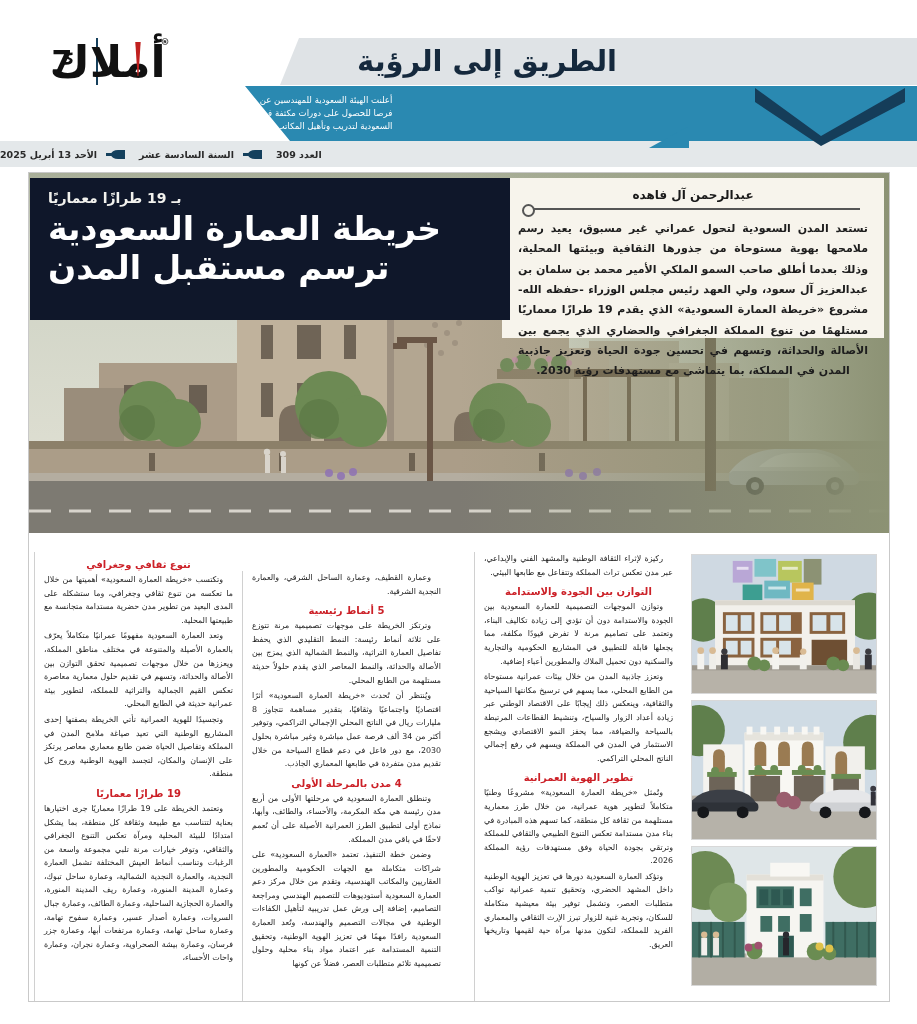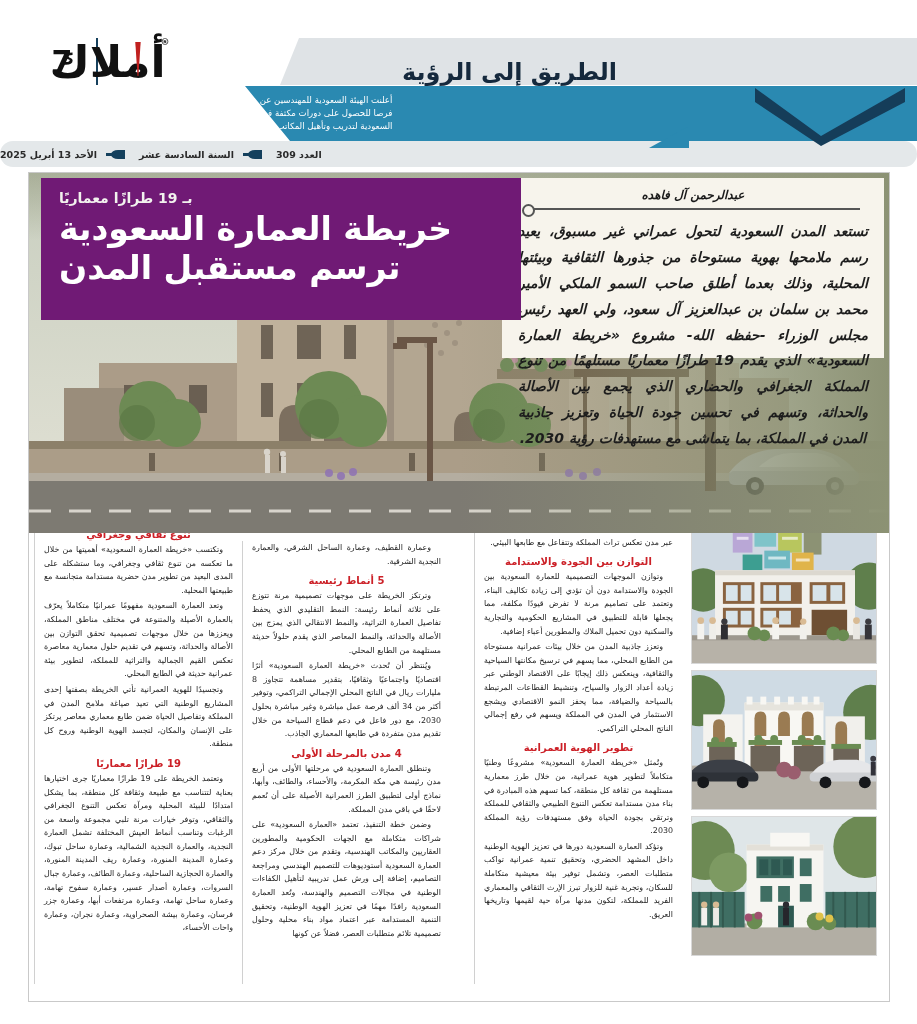--- a/index.html
+++ b/index.html
@@ -60,24 +60,24 @@
     clip-path: polygon(20% 0, 80% 0, 55% 100%, 45% 100%);
     z-index: 3;
   }
   .logo-reg {
     position: absolute;
     right: -2px; top: -2px;
     font-size: 9px; color: #111;
   }
   .section-title {
     position: absolute;
-    right: 300px; top: 52px;
+    right: 300px; top: 41px;
     height: 40px;
     display: flex; align-items: center;
-    font-size: 24px; font-weight: bold;
+    font-size: 29px; font-weight: bold;
     color: #15293d;
     z-index: 4;
   }
   .page-num-box {
     position: absolute;
     left: 28px; top: 38px;
     width: 70px; height: 47px;
     display: flex; align-items: center; justify-content: center;
     font-size: 30px; font-weight: bold; color: #111;
     border-right: 2px solid #16405c;
@@ -143,21 +143,20 @@
   .datebar {
     position: absolute;
     left: 0; top: 141px;
     width: 917px; height: 26px;
     background: #e4e8ea;
     display: flex; flex-direction: row-reverse;
     align-items: center;
     gap: 14px;
     padding-right: 16px;
     z-index: 2;
-    border-radius: 13px;
   }
   .datebar-item {
     font-size: 9.5px; color: #2a2a2a; font-weight: bold;
     white-space: nowrap;
   }
   .dot-sep {
     width: 14px; height: 9px;
     background: #14405d;
     border-radius: 50% 0 0 50%;
     position: relative;
@@ -177,84 +176,83 @@
     border: 1px solid #c9c9c9;
     overflow: hidden;
   }
 
   
   .top-block { position: relative; width: 100%; height: 360px; }
 
   .intro-panel {
     position: absolute;
     right: 5px; top: 5px;
-    width: 382px; height: 180px;
+    width: 382px; height: 160px;
     background: #f7f4ec;
     padding: 10px 16px 16px 16px;
     z-index: 4;
-    font-style: italic;
   }
   .byline {
     text-align: center;
     font-size: 12px; font-weight: bold; color: #1a1a1a;
     margin-bottom: 6px;
   }
   .byline-rule {
     position: relative;
     height: 2px; background: #555;
     margin: 0 8px 9px 8px;
   }
   .byline-rule::after {
     content: ""; position: absolute;
     left: -4px; top: -4px;
     width: 9px; height: 9px;
     border: 2px solid #555; border-radius: 50%;
     background: #f7f4ec;
   }
   .intro-text {
-    font-size: 14px; line-height: 1.85;
+    font-size: 11px; line-height: 1.85;
     color: #1d1d1d; text-align: justify;
     text-align-last: center;
     font-weight: bold;
   }
 
   .hero {
     position: absolute;
     left: 0; top: 0;
     width: 862px; height: 360px;
     z-index: 1;
     overflow: hidden;
   }
 
   .headline-block {
     position: absolute;
-    left: 12px; top: 5px;
+    left: 1px; top: 5px;
     width: 480px; height: 142px;
-    background: #701a75;
+    background: #0f172a;
     padding: 12px 18px 0 18px;
     z-index: 5;
   }
   .kicker {
     text-align: left;
     color: #f2f2ee;
     font-size: 14px; font-weight: bold;
     margin-bottom: 4px;
   }
   .headline {
     text-align: left;
     color: #ffffff;
     font-size: 33px; font-weight: bold;
     line-height: 1.18;
     letter-spacing: -0.5px;
   }
 
   
   .cols-area {
     position: absolute;
-    left: 5px; top: 349px;
+    left: 5px; top: 379px;
     width: 852px; height: 462px;
     display: flex; flex-direction: row-reverse;
     gap: 0px;
   }
   .col {
     position: relative;
     padding: 0 9px;
     border-left: 1px solid #d0d0d0;
   }
   .col:last-child { border-left: none; }
@@ -535,34 +533,34 @@
       <p class="para">وتكتسب «خريطة العمارة السعودية» أهميتها من خلال ما تعكسه من تنوع ثقافي وجغرافي، وما ستشكله على المدى البعيد من تطوير مدن حضرية مستدامة متجانسة مع طبيعتها المحلية.</p>
       <p class="para">وتعد العمارة السعودية مفهومًا عمرانيًا متكاملاً يعرّف بالعمارة الأصيلة والمتنوعة في مختلف مناطق المملكة، ويعززها من خلال موجهات تصميمية تحقق التوازن بين الأصالة والحداثة، وتسهم في تقديم حلول معمارية معاصرة تعكس القيم الجمالية والتراثية للمملكة، لتطوير بيئة عمرانية حديثة في الطابع المحلي.</p>
       <p class="para">وتجسيدًا للهوية العمرانية تأتي الخريطة بصفتها إحدى المشاريع الوطنية التي تعيد صياغة ملامح المدن في المملكة وتفاصيل الحياة ضمن طابع معماري معاصر يرتكز على الإنسان والمكان، لتجسد الهوية الوطنية وروح كل منطقة.</p>
       <div class="subhead">19 طرازًا معماريًا</div>
       <p class="para">وتعتمد الخريطة على 19 طرازًا معماريًا جرى اختيارها بعناية لتتناسب مع طبيعة وثقافة كل منطقة، بما يشكل امتدادًا للبيئة المحلية ومرآة تعكس التنوع الجغرافي والثقافي، وتوفر خيارات مرنة تلبي مجموعة واسعة من الرغبات وتناسب أنماط العيش المختلفة تشمل العمارة النجدية، والعمارة النجدية الشمالية، وعمارة ساحل تبوك، وعمارة المدينة المنورة، وعمارة ريف المدينة المنورة، والعمارة الحجازية الساحلية، وعمارة الطائف، وعمارة جبال السروات، وعمارة أصدار عسير، وعمارة سفوح تهامة، وعمارة ساحل تهامة، وعمارة مرتفعات أبها، وعمارة جزر فرسان، وعمارة بيشة الصحراوية، وعمارة نجران، وعمارة واحات الأحساء،</p>
     </div>
 
     <div class="col col-2">
       <p class="para">وعمارة القطيف، وعمارة الساحل الشرقي، والعمارة النجدية الشرقية.</p>
       <div class="subhead">5 أنماط رئيسية</div>
-      <p class="para">وترتكز الخريطة على موجهات تصميمية مرنة تتوزع على ثلاثة أنماط رئيسة: النمط التقليدي الذي يحفظ تفاصيل العمارة التراثية، والنمط الانتقالي الذي يمزج بين الأصالة والحداثة، والنمط المعاصر الذي يقدم حلولاً حديثة مستلهمة من الطابع المحلي.</p>
+      <p class="para">وترتكز الخريطة على موجهات تصميمية مرنة تتوزع على ثلاثة أنماط رئيسة: النمط التقليدي الذي يحفظ تفاصيل العمارة التراثية، والنمط الشمالية الذي يمزج بين الأصالة والحداثة، والنمط المعاصر الذي يقدم حلولاً حديثة مستلهمة من الطابع المحلي.</p>
       <p class="para">ويُنتظر أن تُحدث «خريطة العمارة السعودية» أثرًا اقتصاديًا واجتماعيًا وثقافيًا، بتقدير مساهمة تتجاوز 8 مليارات ريال في الناتج المحلي الإجمالي التراكمي، وتوفير أكثر من 34 ألف فرصة عمل مباشرة وغير مباشرة بحلول 2030، مع دور فاعل في دعم قطاع السياحة من خلال تقديم مدن متفردة في طابعها المعماري الجاذب.</p>
       <div class="subhead">4 مدن بالمرحلة الأولى</div>
       <p class="para">وتنطلق العمارة السعودية في مرحلتها الأولى من أربع مدن رئيسة هي مكة المكرمة، والأحساء، والطائف، وأبها، نماذج أولى لتطبيق الطرز العمرانية الأصيلة على أن نُعمم لاحقًا في باقي مدن المملكة.</p>
       <p class="para">وضمن خطة التنفيذ، تعتمد «العمارة السعودية» على شراكات متكاملة مع الجهات الحكومية والمطورين العقاريين والمكاتب الهندسية، وتقدم من خلال مركز دعم العمارة السعودية أستوديوهات للتصميم الهندسي ومراجعة التصاميم، إضافة إلى ورش عمل تدريبية لتأهيل الكفاءات الوطنية في مجالات التصميم والهندسة، وتُعد العمارة السعودية رافدًا مهمًا في تعزيز الهوية الوطنية، وتحقيق التنمية المستدامة عبر اعتماد مواد بناء محلية وحلول تصميمية تلائم متطلبات العصر، فضلاً عن كونها</p>
     </div>
 
     <div class="col col-3">
       <p class="para">ركيزة لإثراء الثقافة الوطنية والمشهد الفني والإبداعي، عبر مدن تعكس تراث المملكة وتتفاعل مع طابعها البيئي.</p>
       <div class="subhead">التوازن بين الجودة والاستدامة</div>
       <p class="para">وتوازن الموجهات التصميمية للعمارة السعودية بين الجودة والاستدامة دون أن تؤدي إلى زيادة تكاليف البناء، وتعتمد على تصاميم مرنة لا تفرض قيودًا مكلفة، مما يجعلها قابلة للتطبيق في المشاريع الحكومية والتجارية والسكنية دون تحميل الملاك والمطورين أعباء إضافية.</p>
       <p class="para">وتعزز جاذبية المدن من خلال بيئات عمرانية مستوحاة من الطابع المحلي، مما يسهم في ترسيخ مكانتها السياحية والثقافية، وينعكس ذلك إيجابًا على الاقتصاد الوطني عبر زيادة أعداد الزوار والسياح، وتنشيط القطاعات المرتبطة بالسياحة والضيافة، مما يحفز النمو الاقتصادي ويشجع الاستثمار في المدن في المملكة ويسهم في رفع إجمالي الناتج المحلي التراكمي.</p>
       <div class="subhead">تطوير الهوية العمرانية</div>
-      <p class="para">وتُمثل «خريطة العمارة السعودية» مشروعًا وطنيًا متكاملاً لتطوير هوية عمرانية، من خلال طرز معمارية مستلهمة من ثقافة كل منطقة، كما تسهم هذه المبادرة في بناء مدن مستدامة تعكس التنوع الطبيعي والثقافي للمملكة وترتقي بجودة الحياة وفق مستهدفات رؤية المملكة 2030.</p>
+      <p class="para">وتُمثل «خريطة العمارة السعودية» مشروعًا وطنيًا متكاملاً لتطوير هوية عمرانية، من خلال طرز معمارية مستلهمة من ثقافة كل منطقة، كما تسهم هذه المبادرة في بناء مدن مستدامة تعكس التنوع الطبيعي والثقافي للمملكة وترتقي بجودة الحياة وفق مستهدفات رؤية المملكة 2026.</p>
       <p class="para">وتؤكد العمارة السعودية دورها في تعزيز الهوية الوطنية داخل المشهد الحضري، وتحقيق تنمية عمرانية تواكب متطلبات العصر، وتشمل توفير بيئة معيشية متكاملة للسكان، وتجربة غنية للزوار تبرز الإرث الثقافي والمعماري الفريد للمملكة، لتكون مدنها مرآة حية لقيمها وتاريخها العريق.</p>
     </div>
 
     <div class="col col-4">
       <div class="photo-stack">
 
         <div class="photo">
           <svg viewBox="0 0 200 140" preserveAspectRatio="xMidYMid slice" style="width:100%;height:100%">
             <rect width="200" height="140" fill="#cfd9e2"></rect>
 

